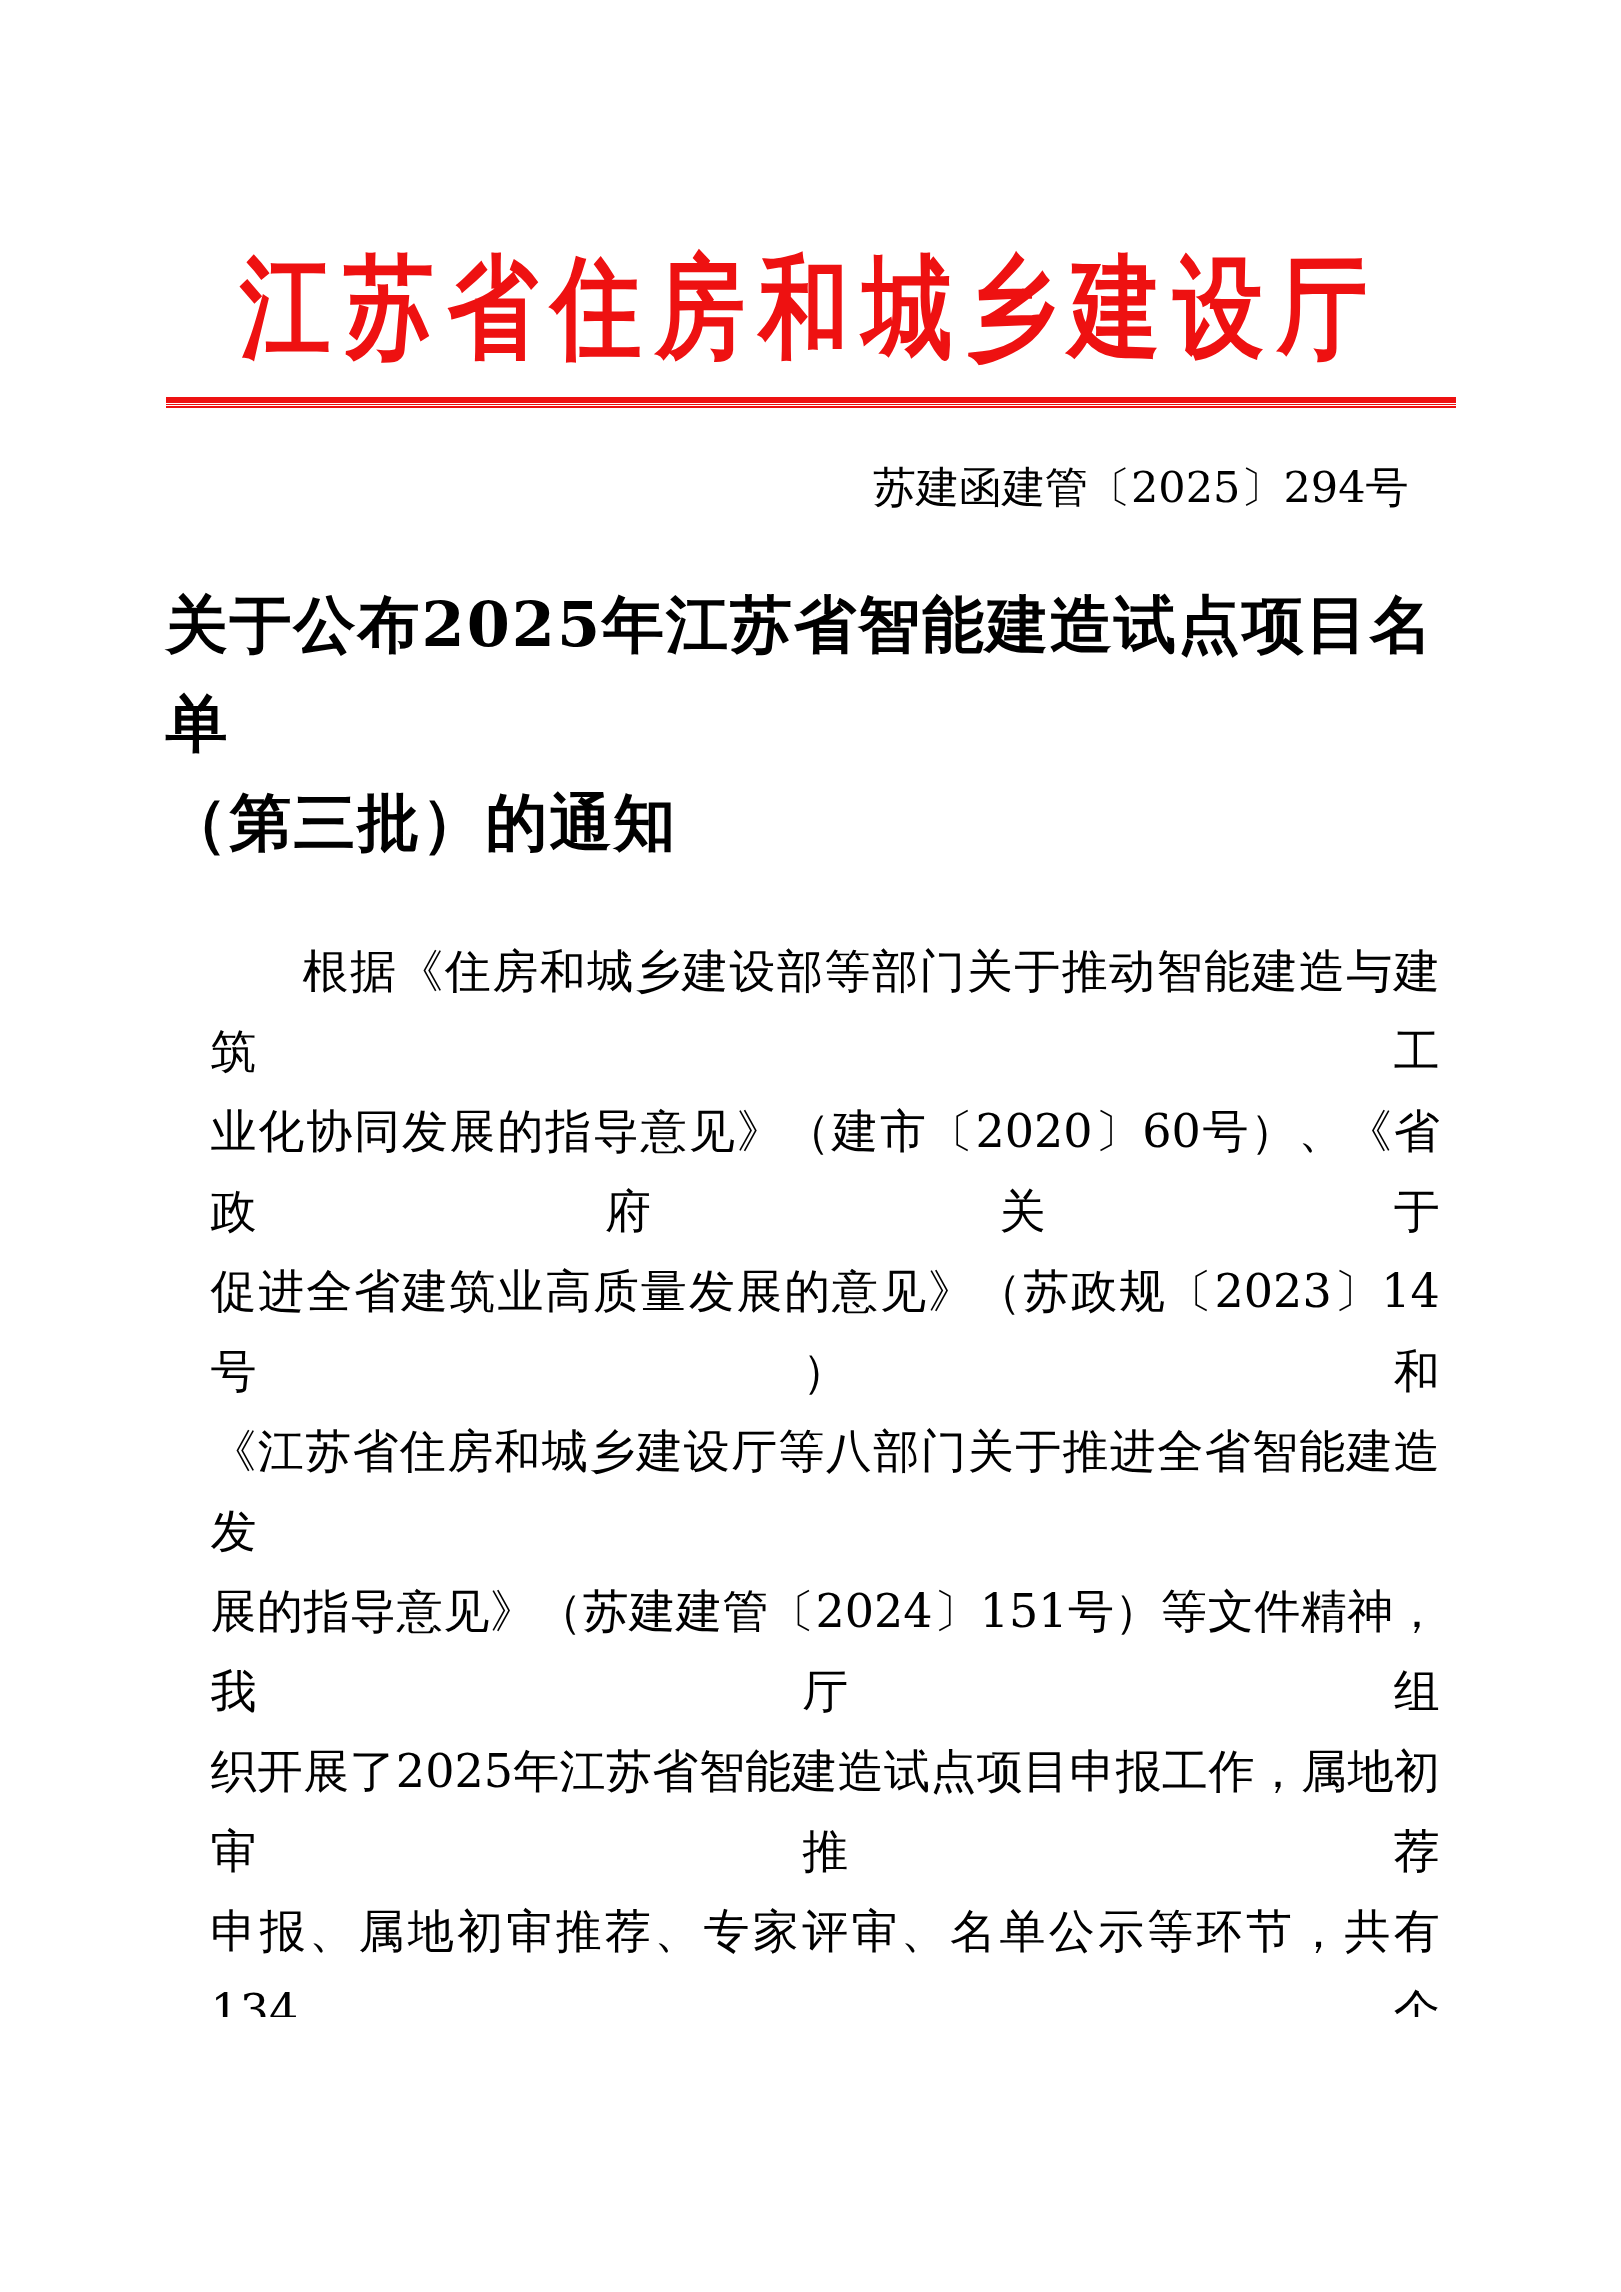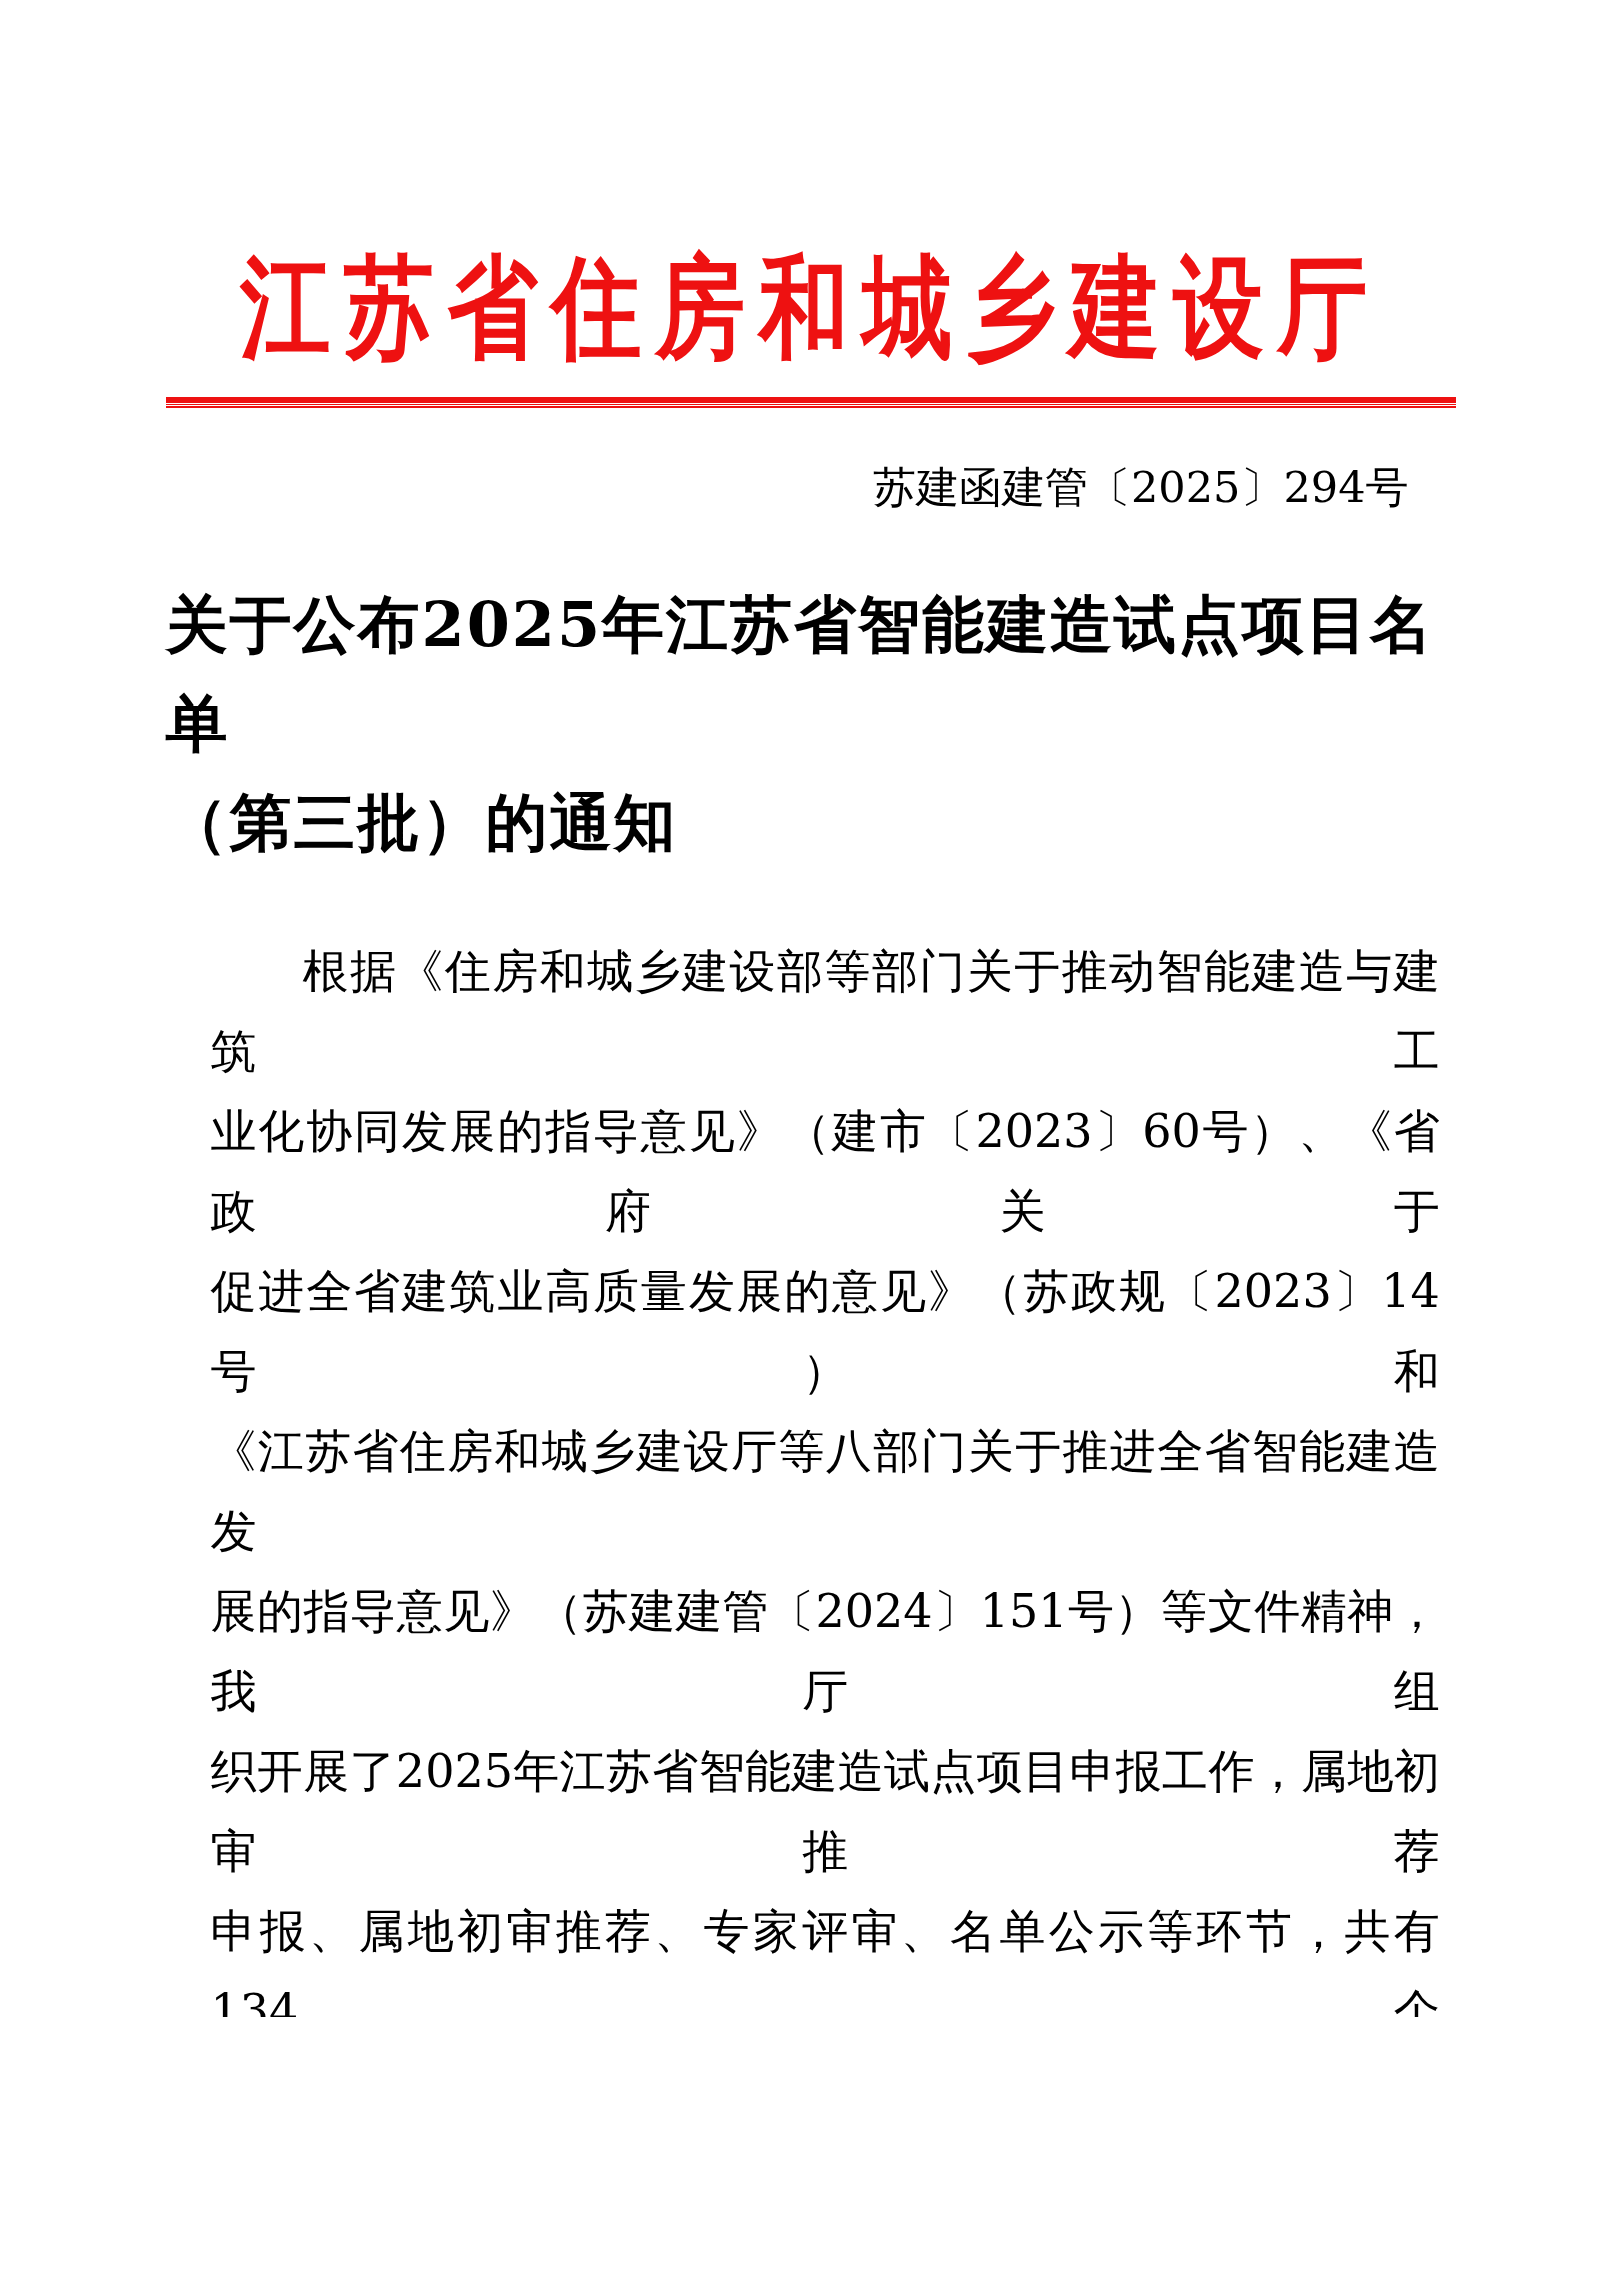--- a/index.html
+++ b/index.html
@@ -88,21 +88,21 @@
 
     <div class="doc-number">苏建函建管〔2025〕294号</div>
 
     <div class="title">
       <div>关于公布2025年江苏省智能建造试点项目名单</div>
       <div>（第三批）的通知</div>
     </div>
 
     <div class="body-text" id="body-text">
         <div class="line start">根据《住房和城乡建设部等部门关于推动智能建造与建筑工</div>
-        <div class="line">业化协同发展的指导意见》（建市〔2023〕60号）、《省政府关于</div>
+        <div class="line">业化协同发展的指导意见》（建市〔2020〕60号）、《省政府关于</div>
         <div class="line">促进全省建筑业高质量发展的意见》（苏政规〔2023〕14号）和</div>
         <div class="line">《江苏省住房和城乡建设厅等八部门关于推进全省智能建造发</div>
         <div class="line">展的指导意见》（苏建建管〔2024〕151号）等文件精神，我厅组</div>
         <div class="line">织开展了2025年江苏省智能建造试点项目申报工作，属地初审推荐</div>
         <div class="line">申报、属地初审推荐、专家评审、名单公示等环节，共有134个</div>
       </div>
 
   </div>
 </div>
 

